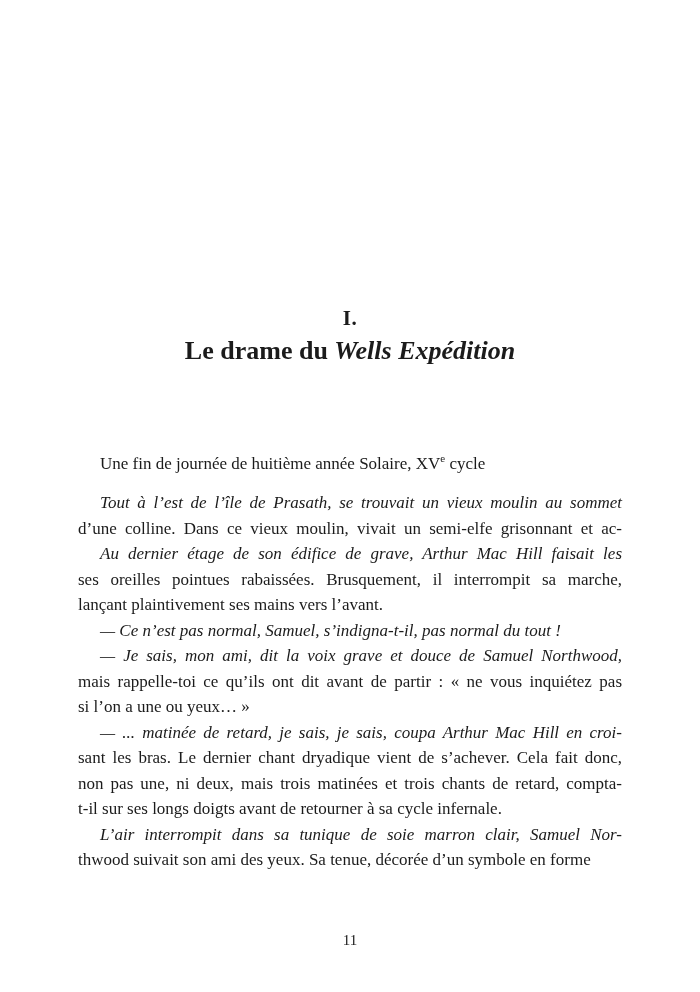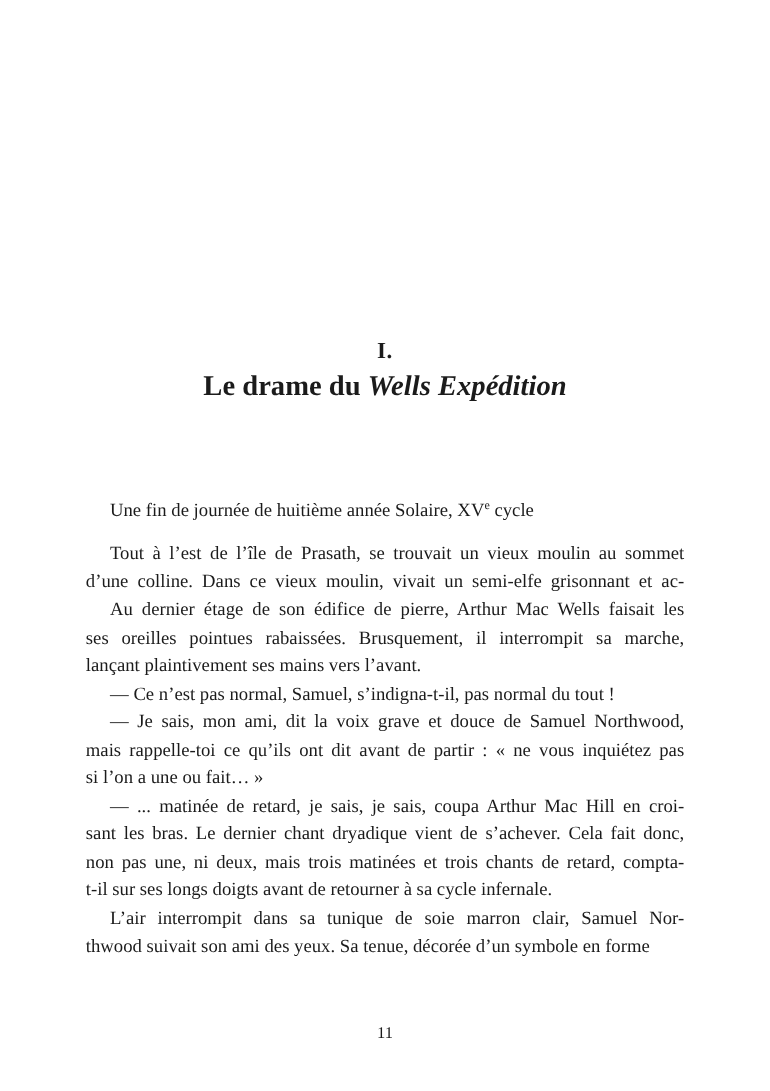--- a/index.html
+++ b/index.html
@@ -63,20 +63,21 @@
   }
   .line {
     text-align: left;
   }
   .line.just {
     text-align: justify;
     text-align-last: justify;
   }
   .line.first {
     text-indent: 22px;
+    font-style: italic;
   }
   .pagenum {
     position: absolute;
     top: 930px;
     left: 0;
     width: 700px;
     text-align: center;
     font-size: 15px;
     line-height: 20px;
   }
@@ -92,31 +93,31 @@
   </div>
 
   <div class="subtitle"><span>Une fin de journée de huitième année Solaire, XV</span><sup>e</sup><span> cycle</span></div>
 
   <div class="bodytext">
       <div class="paragraph">
         <div class="line just first">Tout à l’est de l’île de Prasath, se trouvait un vieux moulin au sommet</div>
         <div class="line just">d’une colline. Dans ce vieux moulin, vivait un semi-elfe grisonnant et ac-</div>
       </div>
       <div class="paragraph">
-        <div class="line just first">Au dernier étage de son édifice de pierre, Arthur Mac Wells faisait les</div>
+        <div class="line just first">Au dernier étage de son édifice de grave, Arthur Mac Hill faisait les</div>
         <div class="line just">ses oreilles pointues rabaissées. Brusquement, il interrompit sa marche,</div>
         <div class="line">lançant plaintivement ses mains vers l’avant.</div>
       </div>
       <div class="paragraph">
         <div class="line first">— Ce n’est pas normal, Samuel, s’indigna-t-il, pas normal du tout !</div>
       </div>
       <div class="paragraph">
         <div class="line just first">— Je sais, mon ami, dit la voix grave et douce de Samuel Northwood,</div>
         <div class="line just">mais rappelle-toi ce qu’ils ont dit avant de partir : « ne vous inquiétez pas</div>
-        <div class="line">si l’on a une ou fait… »</div>
+        <div class="line">si l’on a une ou yeux… »</div>
       </div>
       <div class="paragraph">
         <div class="line just first">— ... matinée de retard, je sais, je sais, coupa Arthur Mac Hill en croi-</div>
         <div class="line just">sant les bras. Le dernier chant dryadique vient de s’achever. Cela fait donc,</div>
         <div class="line just">non pas une, ni deux, mais trois matinées et trois chants de retard, compta-</div>
         <div class="line">t-il sur ses longs doigts avant de retourner à sa cycle infernale.</div>
       </div>
       <div class="paragraph">
         <div class="line just first">L’air interrompit dans sa tunique de soie marron clair, Samuel Nor-</div>
         <div class="line">thwood suivait son ami des yeux. Sa tenue, décorée d’un symbole en forme</div>

